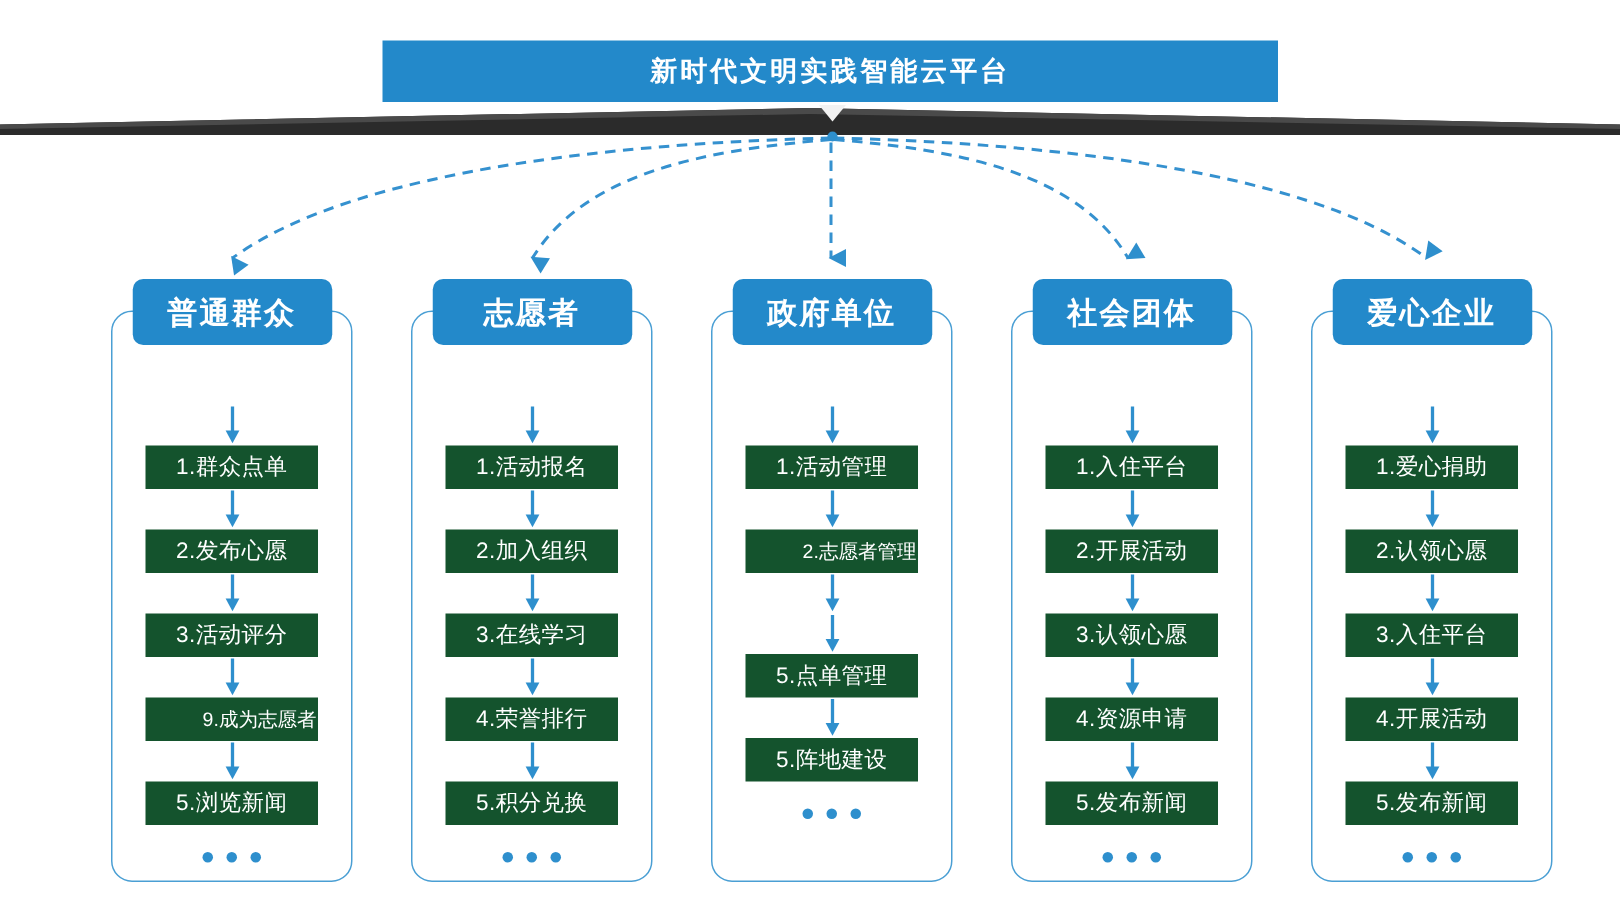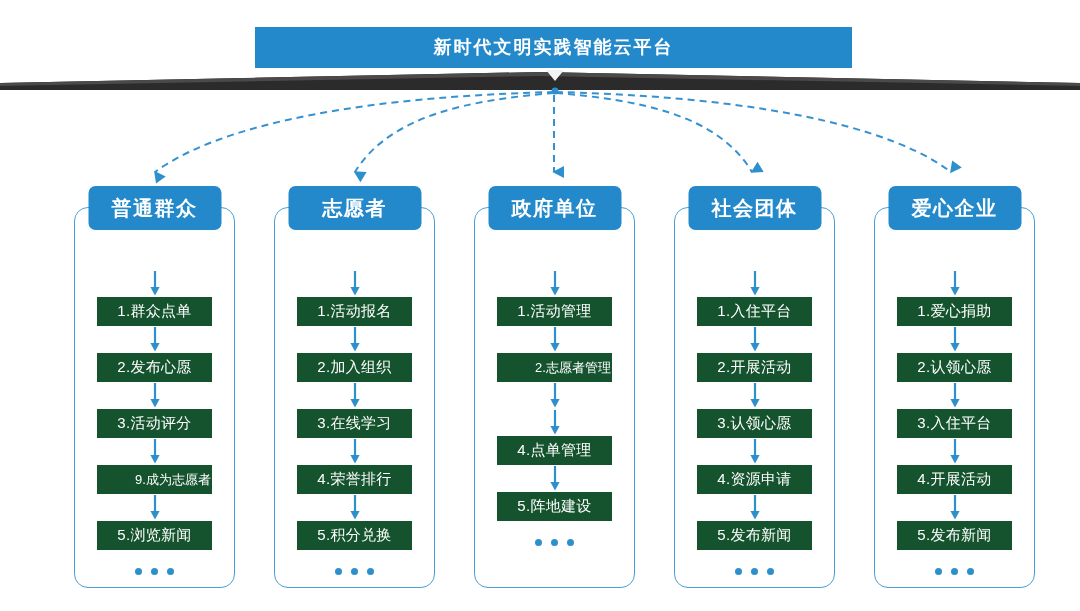--- a/index.html
+++ b/index.html
@@ -264,21 +264,21 @@
         </svg>
         <div class="step tight">2.志愿者管理</div>
         <svg class="step-arrow" viewBox="0 0 12 27">
           <line x1="6" y1="1" x2="6" y2="18" stroke="#2e8fcd" stroke-width="2.2"></line>
           <path d="M1.4,17 L10.6,17 L6,25.5 Z" fill="#2e8fcd"></path>
         </svg>
         <svg class="step-arrow" viewBox="0 0 12 27">
           <line x1="6" y1="1" x2="6" y2="18" stroke="#2e8fcd" stroke-width="2.2"></line>
           <path d="M1.4,17 L10.6,17 L6,25.5 Z" fill="#2e8fcd"></path>
         </svg>
-        <div class="step">4.点单管理</div>
+        <div class="step">5.点单管理</div>
         <svg class="step-arrow" viewBox="0 0 12 27">
           <line x1="6" y1="1" x2="6" y2="18" stroke="#2e8fcd" stroke-width="2.2"></line>
           <path d="M1.4,17 L10.6,17 L6,25.5 Z" fill="#2e8fcd"></path>
         </svg>
         <div class="step">5.阵地建设</div>
         <div class="dots" title="...">
           <span></span>
           <span></span>
           <span></span>
         </div>

